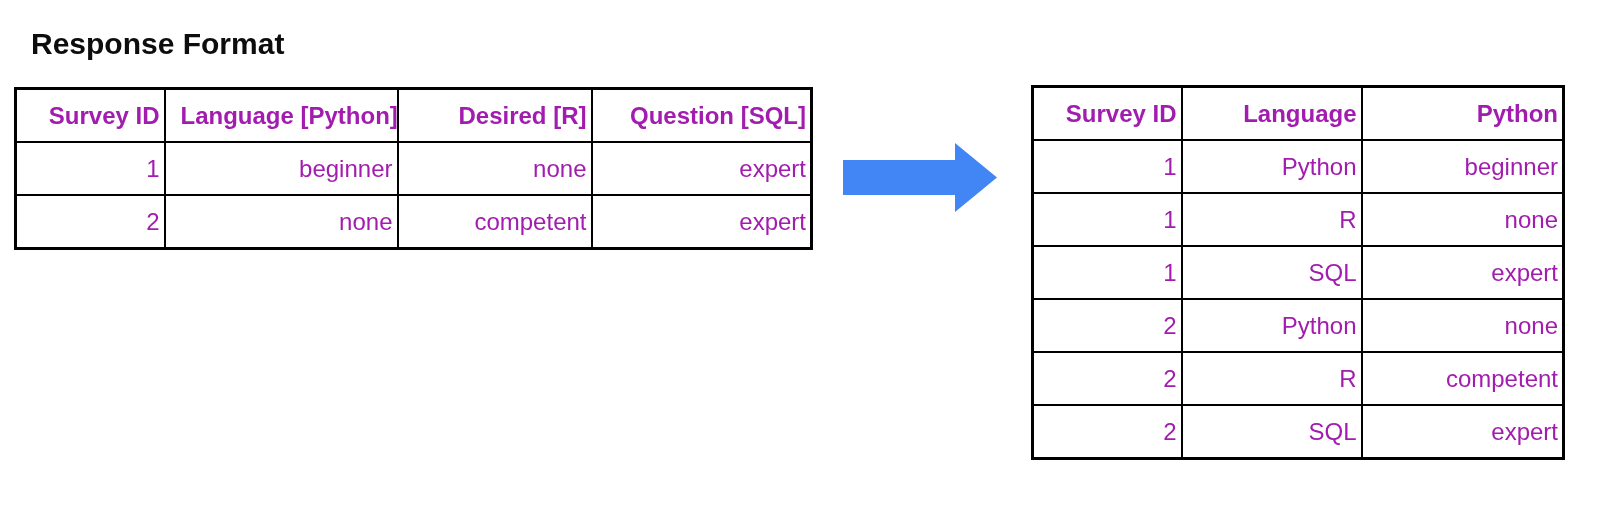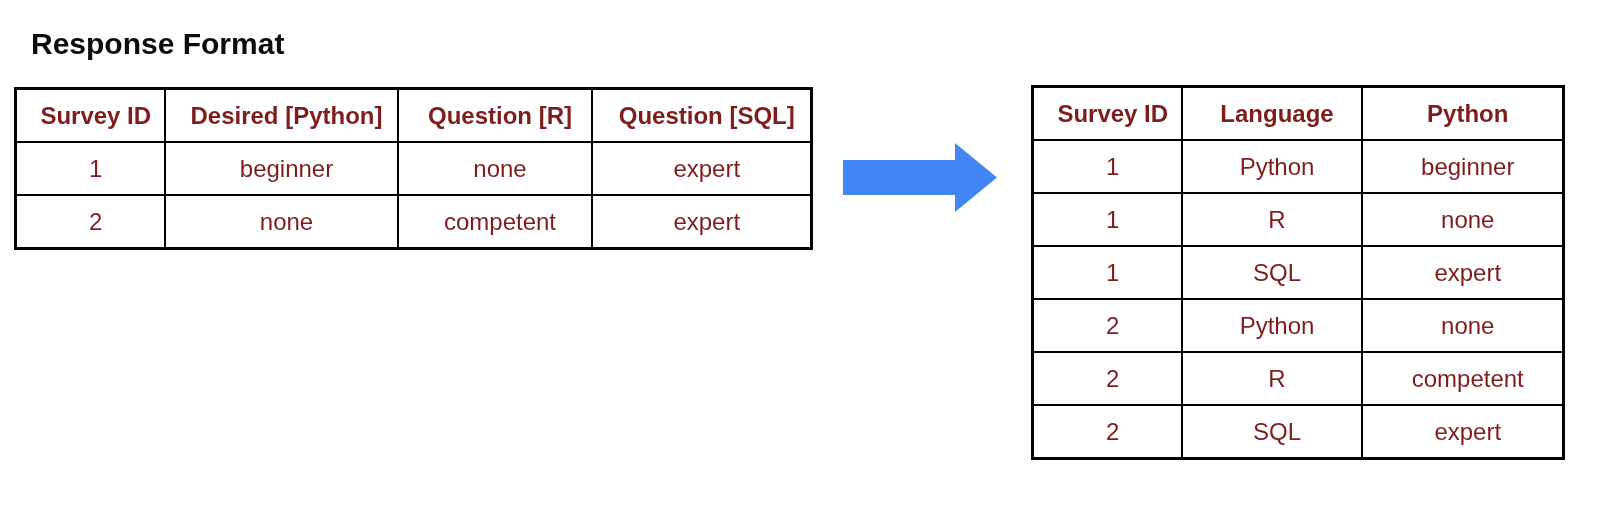--- a/index.html
+++ b/index.html
@@ -35,22 +35,22 @@
     background: #fff;
   }
   .tbl-left  { left: 14px;   top: 87px; width: 796px; }
   .tbl-right { left: 1031px; top: 85px; width: 531px; }
 
   table.tbl th, table.tbl td {
     border: 2px solid #000;
     height: 51px;
     padding: 0 4px 0 15px;
     font-size: 24px;
-    color: #7f1d1d;
-    text-align: center;
+    color: #a21caf;
+    text-align: right;
     vertical-align: middle;
     white-space: nowrap;
     overflow: hidden;
     font-weight: normal;
   }
   table.tbl th { font-weight: bold; }
 
   .arrow-wrap {
     position: absolute;
     left: 843px;
@@ -71,22 +71,22 @@
   <table class="tbl tbl-left">
       <colgroup>
         <col style="width: 149px;">
         <col style="width: 233px;">
         <col style="width: 194px;">
         <col style="width: 220px;">
       </colgroup>
       <thead>
         <tr>
           <th>Survey ID</th>
-          <th>Desired [Python]</th>
-          <th>Question [R]</th>
+          <th>Language [Python]</th>
+          <th>Desired [R]</th>
           <th>Question [SQL]</th>
         </tr>
       </thead>
       <tbody>
         <tr>
           <td>1</td>
           <td>beginner</td>
           <td>none</td>
           <td>expert</td>
         </tr>

